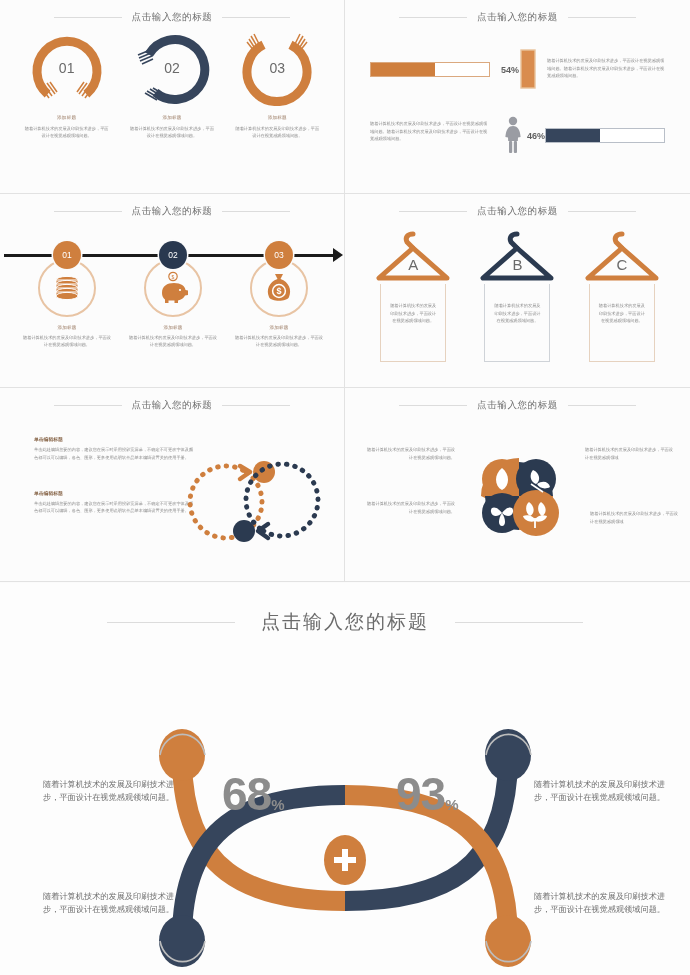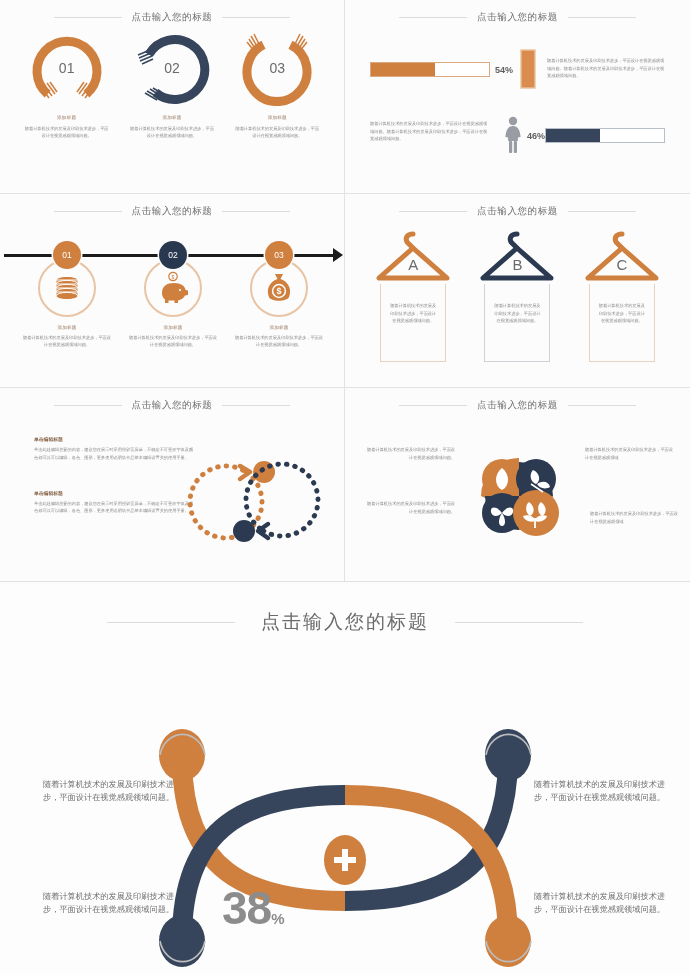--- a/index.html
+++ b/index.html
@@ -183,21 +183,21 @@
       </div>
     </div>
 
     <div class="panel p2">
       <div class="phead">
         <span class="ln"></span>
         <span class="ttl">点击输入您的标题</span>
         <span class="ln"></span>
       </div>
 
-      <div style="position:absolute;left:25px;top:62px;display:flex;align-items:center;gap:5px;">
+      <div style="position:absolute;left:25px;top:62px;display:flex;align-items:center;gap:11px;">
         <div class="bar-track" style="width:120px">
           <div class="bar-fill" style="width:54%;background:#cf7f3e"></div>
         </div>
         <span class="pct">54%</span>
       </div>
       <div style="position:absolute;left:174px;top:49px;">
         <svg width="18" height="40" viewBox="0 0 18 40">
           <rect x="2" y="1" width="14" height="38" fill="#d98c4e" stroke="#e9c29b" stroke-width="1.4"></rect>
         </svg>
       </div>
@@ -441,22 +441,25 @@
         <ellipse cx="508" cy="302" rx="23" ry="26" fill="#cf7f3e"></ellipse>
         <path d="M486 302 A23 26 0 0 0 531 302" fill="none" stroke="#bdbdbd" stroke-width="1.6"></path>
       </svg>
 
       <div class="plus-badge">
         <svg width="26" height="26" viewBox="0 0 26 26">
           <path d="M10 2 h6 v8 h8 v6 h-8 v8 h-6 v-8 h-8 v-6 h8 z" fill="#fff"></path>
         </svg>
       </div>
 
-      <div class="big-num" style="left:222px;top:242px;">
-        <span>38</span><span class="big-pct">%</span>
+      <div class="big-num" style="left:222px;top:128px;">
+        <span>68</span><span class="big-pct">%</span>
+      </div>
+      <div class="big-num" style="left:396px;top:128px;">
+        <span>93</span><span class="big-pct">%</span>
       </div>
 
       <div class="big-txt tr" style="left:42px;top:140px;">随着计算机技术的发展及印刷技术进步，平面设计在视觉感观领域问题。</div>
       <div class="big-txt" style="left:534px;top:140px;">随着计算机技术的发展及印刷技术进步，平面设计在视觉感观领域问题。</div>
       <div class="big-txt tr" style="left:42px;top:252px;">随着计算机技术的发展及印刷技术进步，平面设计在视觉感观领域问题。</div>
       <div class="big-txt" style="left:534px;top:252px;">随着计算机技术的发展及印刷技术进步，平面设计在视觉感观领域问题。</div>
     </div>
   </div>
 
 </div>

